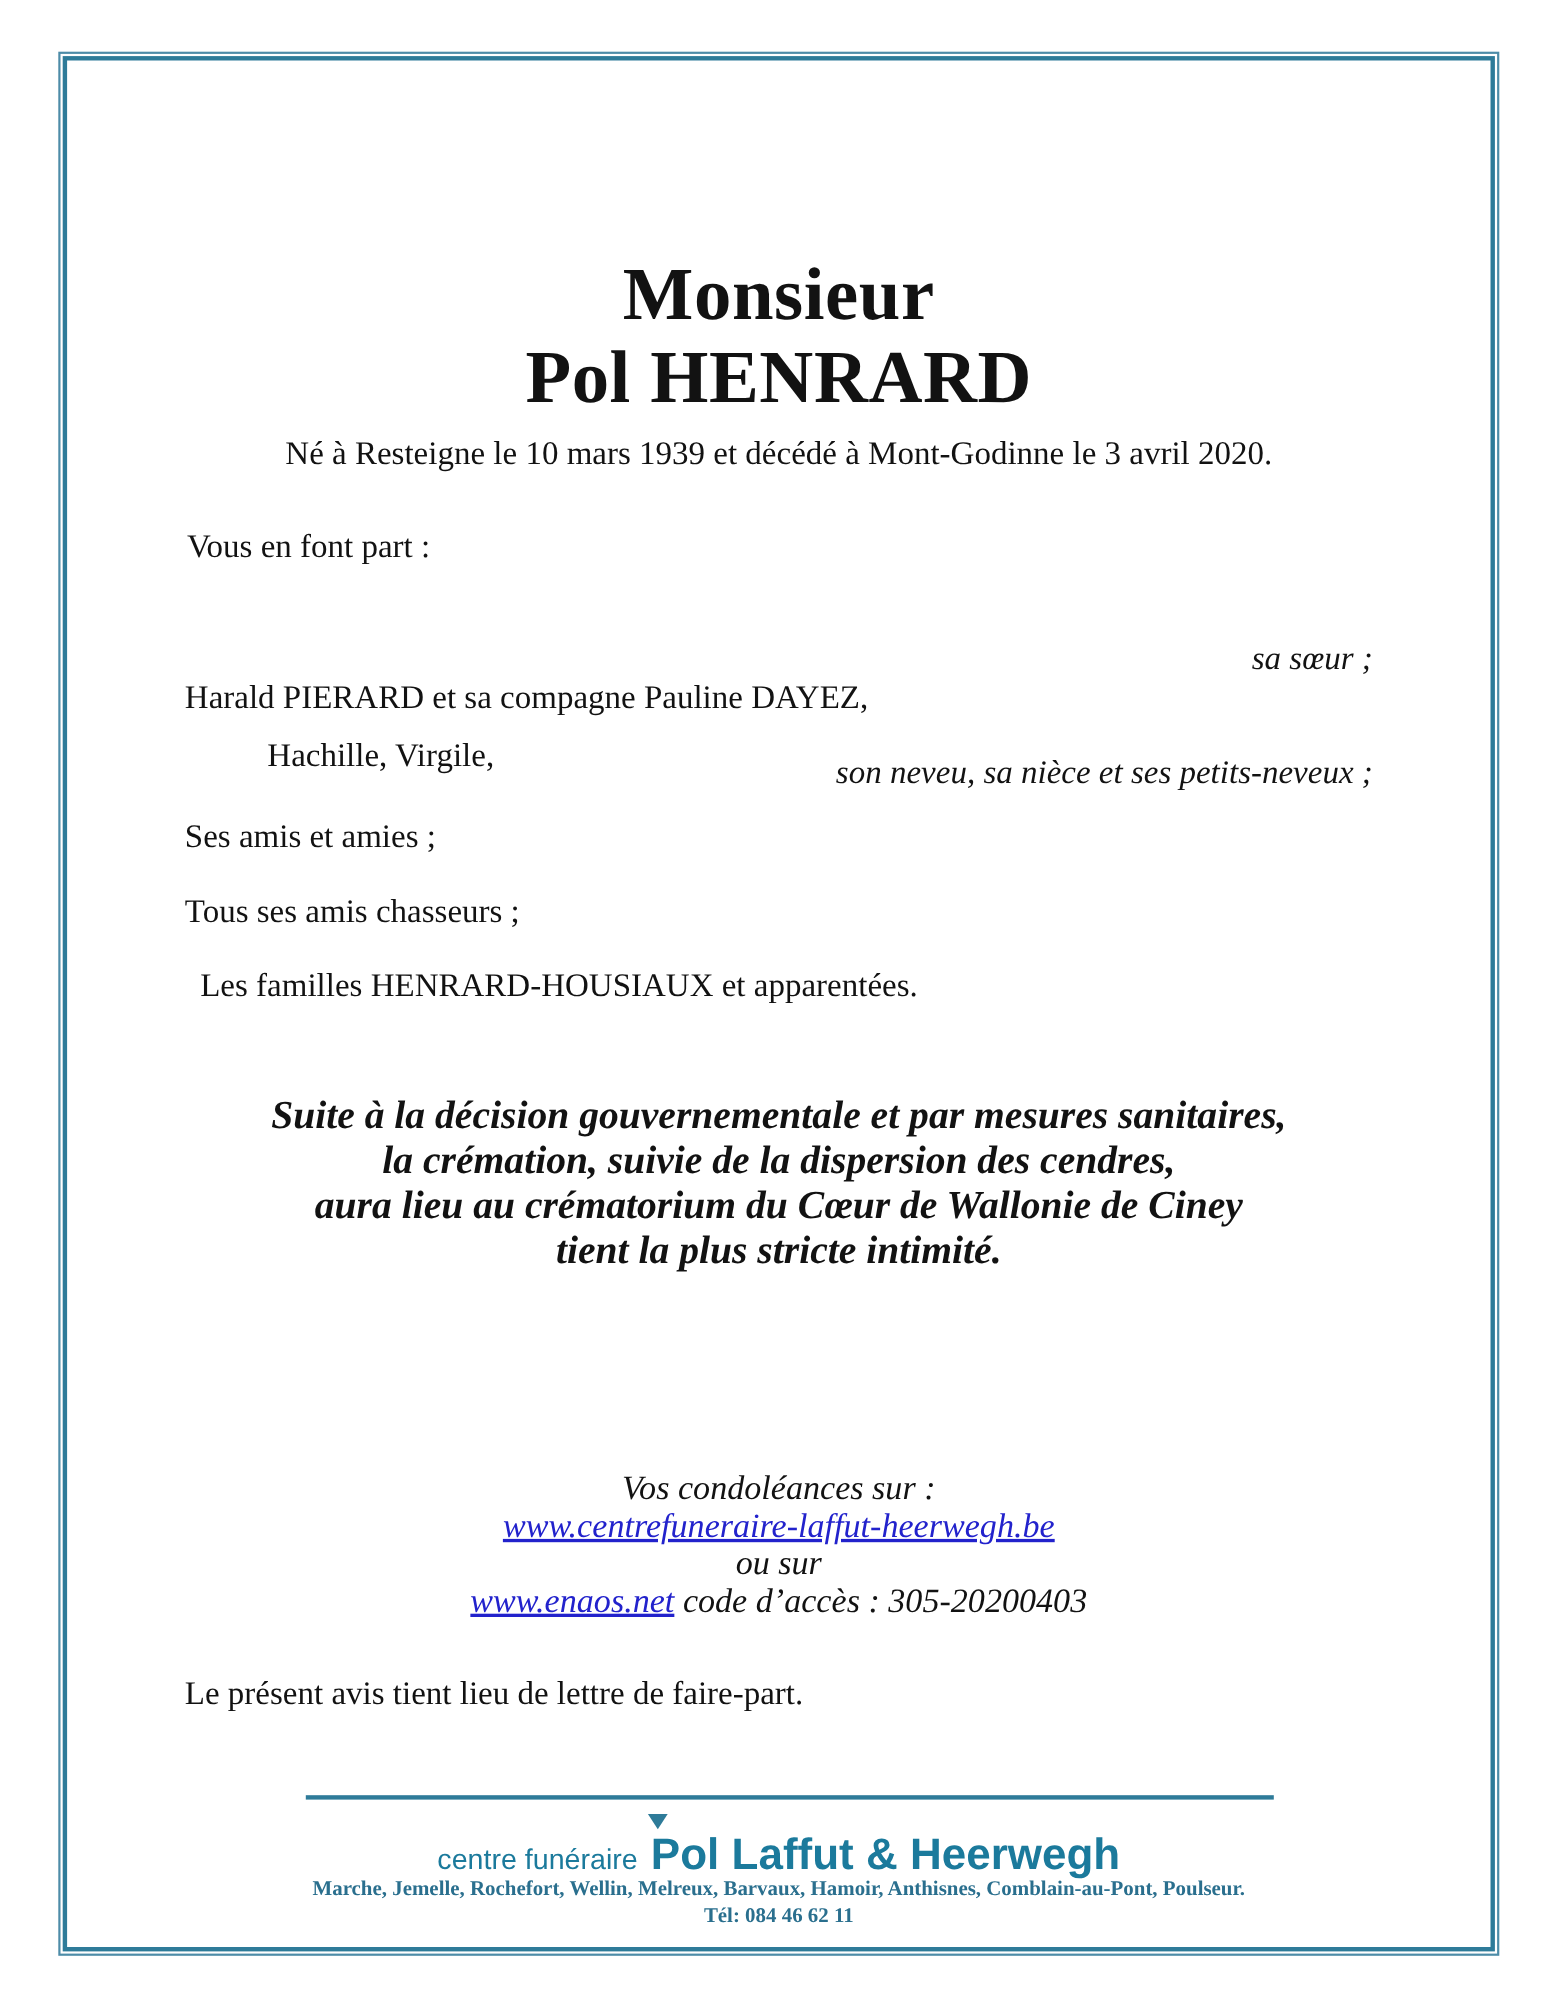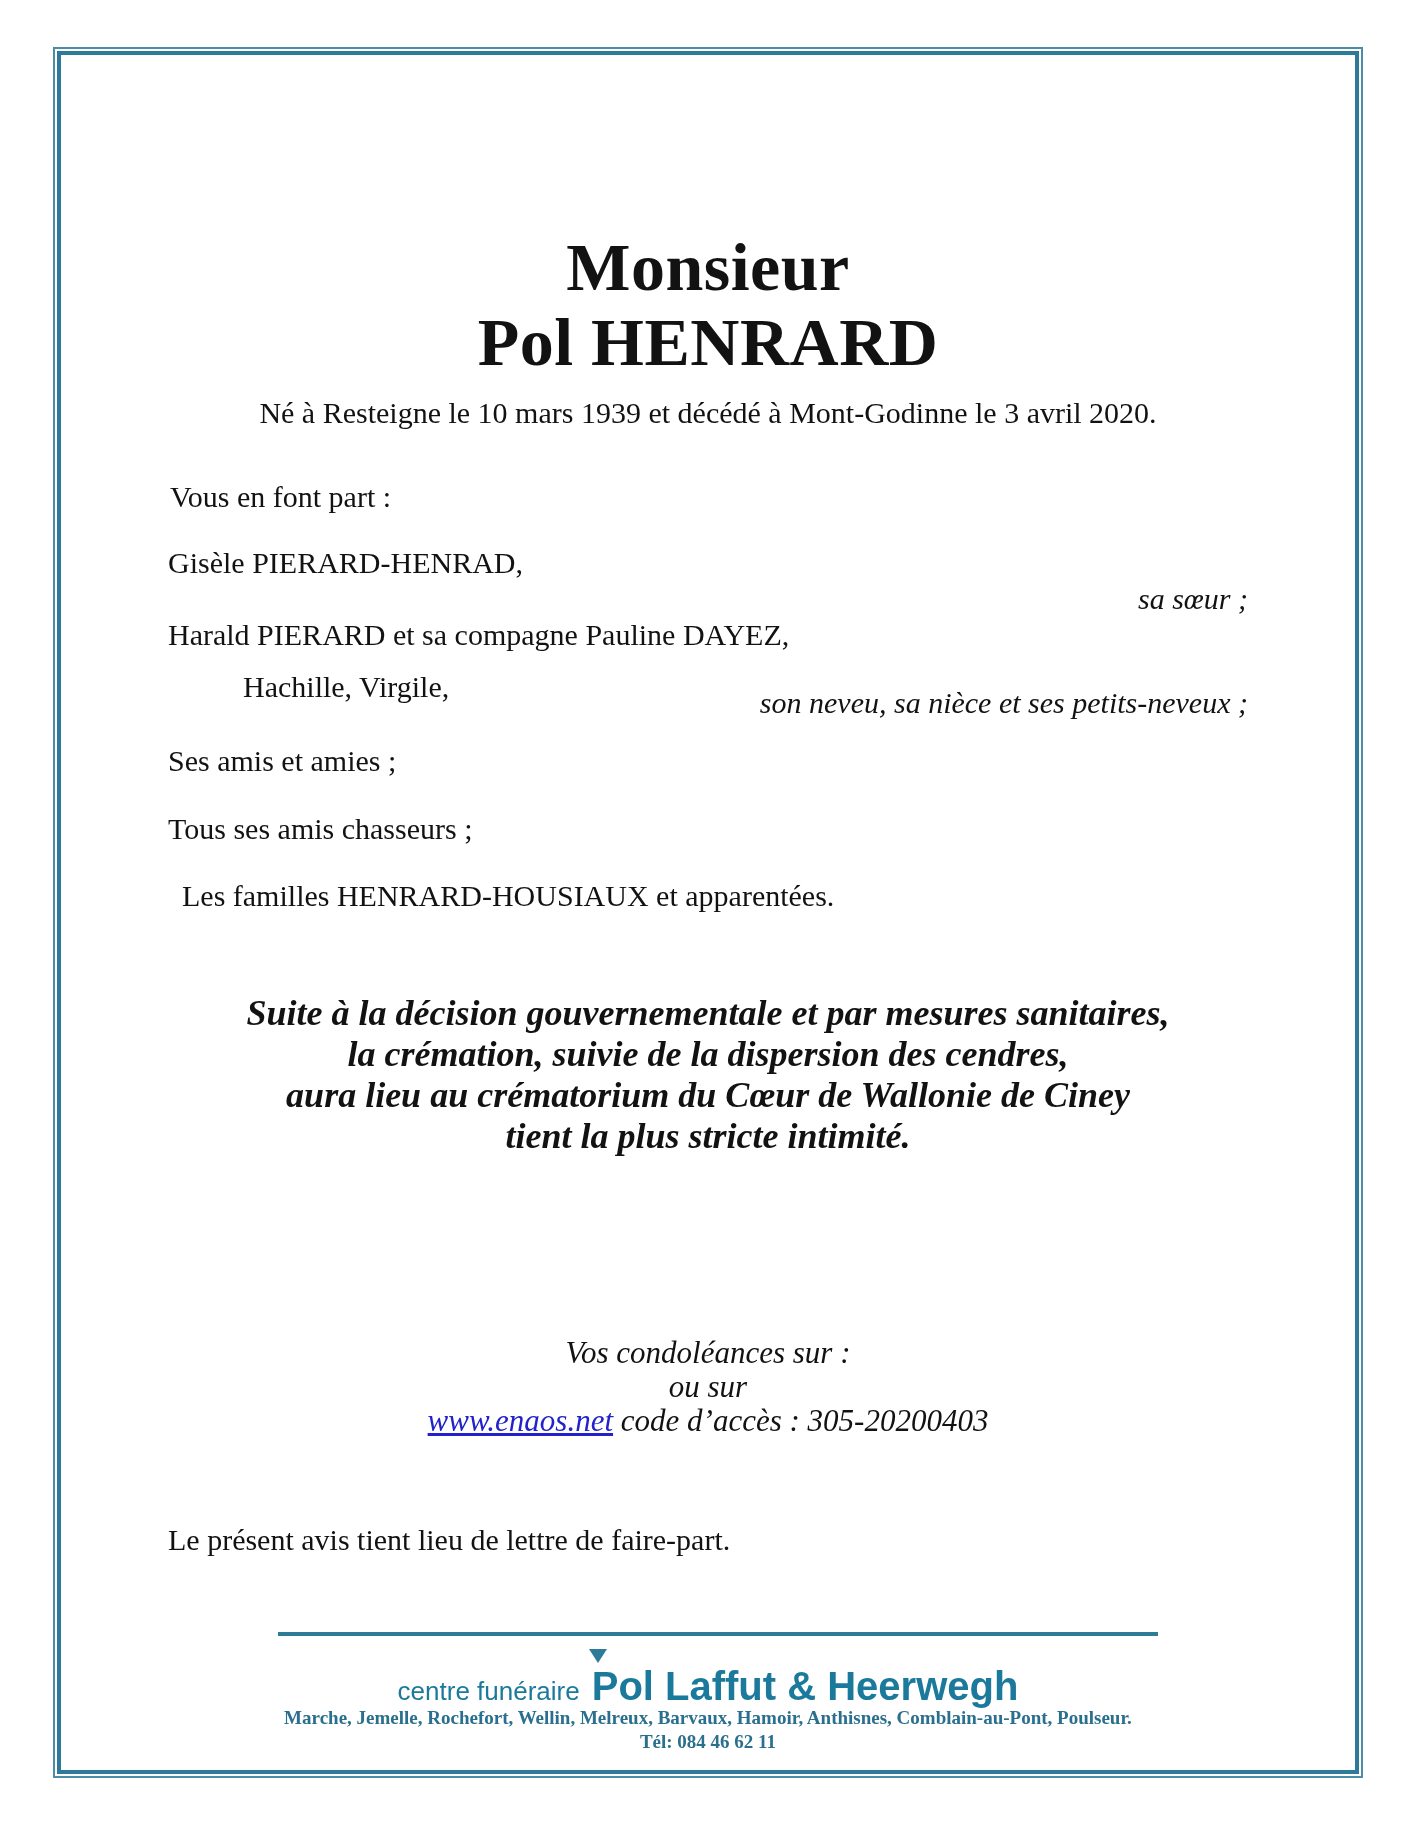--- a/index.html
+++ b/index.html
@@ -130,39 +130,39 @@
 
   <div class="abs center title">
     <div>Monsieur</div>
     <div>Pol HENRARD</div>
   </div>
 
   <div class="abs center body-text dates">Né à Resteigne le 10 mars 1939 et décédé à Mont-Godinne le 3 avril 2020.</div>
 
   <div class="abs body-text pleft p-vous">Vous en font part :</div>
 
-  <div class="abs body-text pleft p-m0">Gisèle PIERARD-HENRAD,</div>
   <div class="abs body-text pright p-m1">sa sœur ;</div>
   <div class="abs body-text pleft p-m2">Harald PIERARD et sa compagne Pauline DAYEZ,</div>
   <div class="abs body-text pleft p-m3">Hachille, Virgile,</div>
   <div class="abs body-text pright p-m4">son neveu, sa nièce et ses petits-neveux ;</div>
   <div class="abs body-text pleft p-m5">Ses amis et amies ;</div>
   <div class="abs body-text pleft p-m6">Tous ses amis chasseurs ;</div>
   <div class="abs body-text pleft p-m7">Les familles HENRARD-HOUSIAUX et apparentées.</div>
 
   <div class="abs center ceremony">
     <div>Suite à la décision gouvernementale et par mesures sanitaires,</div>
     <div>la crémation, suivie de la dispersion des cendres,</div>
     <div>aura lieu au crématorium du Cœur de Wallonie de Ciney</div>
     <div>tient la plus stricte intimité.</div>
   </div>
 
 
   <div class="abs center condolences">
     <div>Vos condoléances sur :</div>
+    <div><a href="#">www.centrefuneraire-laffut-heerwegh.be</a></div>
     <div>ou sur</div>
     <div><a href="#">www.enaos.net</a> <span>code d’accès : 305-20200403</span></div>
   </div>
 
   <div class="abs body-text closing">Le présent avis tient lieu de lettre de faire-part.</div>
 
   <div class="abs rule"></div>
 
   <div class="abs brand">
     <span class="brand-small">centre funéraire</span>

